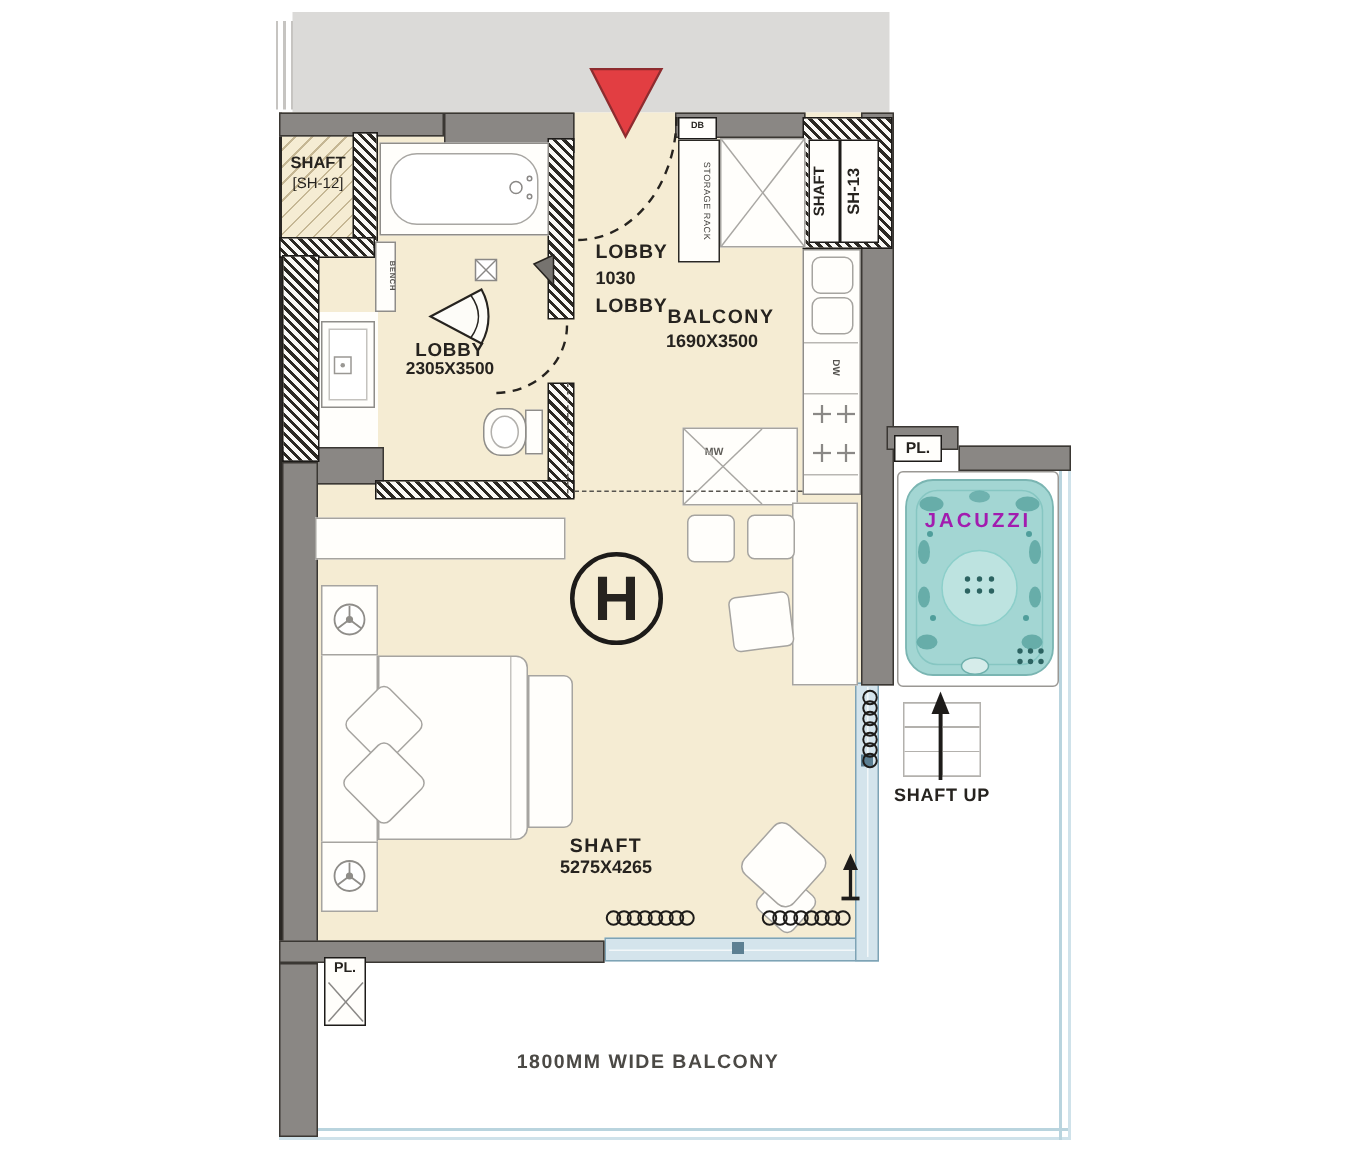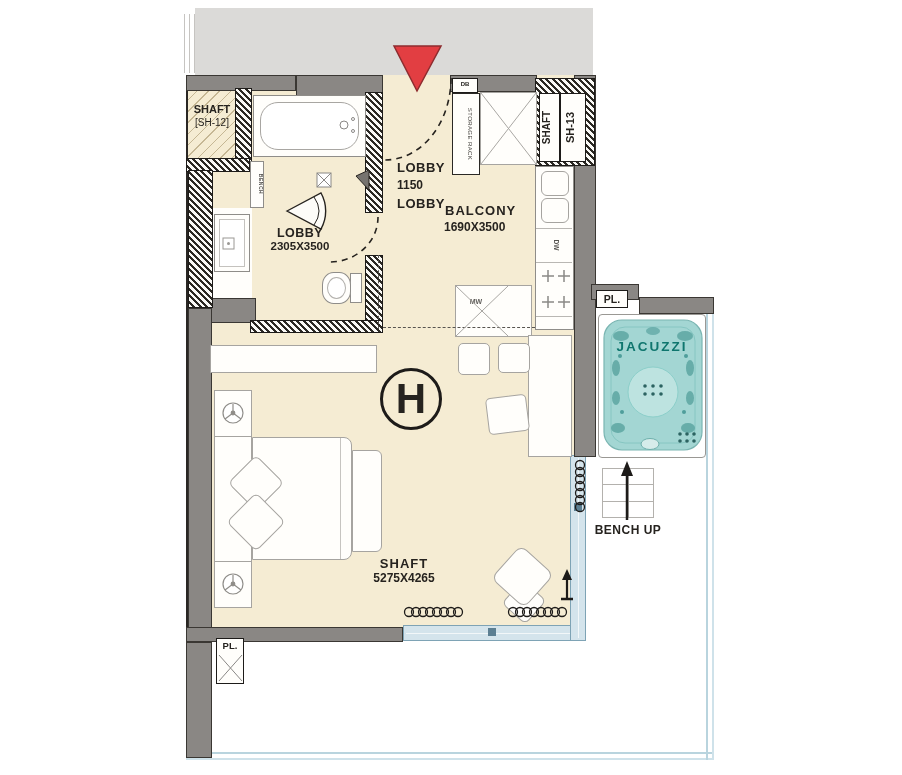--- a/index.html
+++ b/index.html
@@ -266,27 +266,28 @@
     </g>
   </svg>
 
   <div class="abs lbl" style="left:184px;top:103px;width:56px;font-size:11px;">SHAFT</div>
   <div class="abs lbl" style="left:184px;top:117px;width:56px;font-size:10px;font-weight:normal;">[SH-12]</div>
 
   <div class="abs lbl" style="left:252px;top:226px;width:96px;font-size:12.5px;letter-spacing:.5px;">LOBBY</div>
   <div class="abs lbl" style="left:252px;top:240px;width:96px;font-size:11.5px;">2305X3500</div>
 
   <div class="abs lbl" style="left:397px;top:161px;text-align:left;font-size:13px;letter-spacing:.5px;">LOBBY</div>
-  <div class="abs lbl" style="left:397px;top:179px;text-align:left;font-size:12px;">1150</div>
+  <div class="abs lbl" style="left:397px;top:179px;text-align:left;font-size:12px;">1030</div>
   <div class="abs lbl" style="left:397px;top:197px;text-align:left;font-size:13px;letter-spacing:.5px;">LOBBY</div>
 
   <div class="abs lbl" style="left:445px;top:204px;text-align:left;font-size:13px;letter-spacing:1px;">BALCONY</div>
   <div class="abs lbl" style="left:444px;top:221px;text-align:left;font-size:12px;">1690X3500</div>
 
   <div class="abs lbl" style="left:354px;top:557px;width:100px;font-size:13px;letter-spacing:1px;">SHAFT</div>
   <div class="abs lbl" style="left:354px;top:572px;width:100px;font-size:12px;">5275X4265</div>
 
-  <div class="abs lbl" style="left:598px;top:339px;width:108px;font-size:13.5px;letter-spacing:2px;color:#0f766e;">JACUZZI</div>
-
-  <div class="abs lbl" style="left:585px;top:524px;width:86px;font-size:12px;letter-spacing:.5px;">BENCH UP</div>
-
+  <div class="abs lbl" style="left:598px;top:339px;width:108px;font-size:13.5px;letter-spacing:2px;color:#a21caf;">JACUZZI</div>
+
+  <div class="abs lbl" style="left:585px;top:524px;width:86px;font-size:12px;letter-spacing:.5px;">SHAFT UP</div>
+
+  <div class="abs lbl" style="left:262px;top:701px;width:340px;font-size:13px;font-weight:600;letter-spacing:1px;color:#4b4945;">1800MM WIDE BALCONY</div>
 
 </div>
 
 </body></html>

